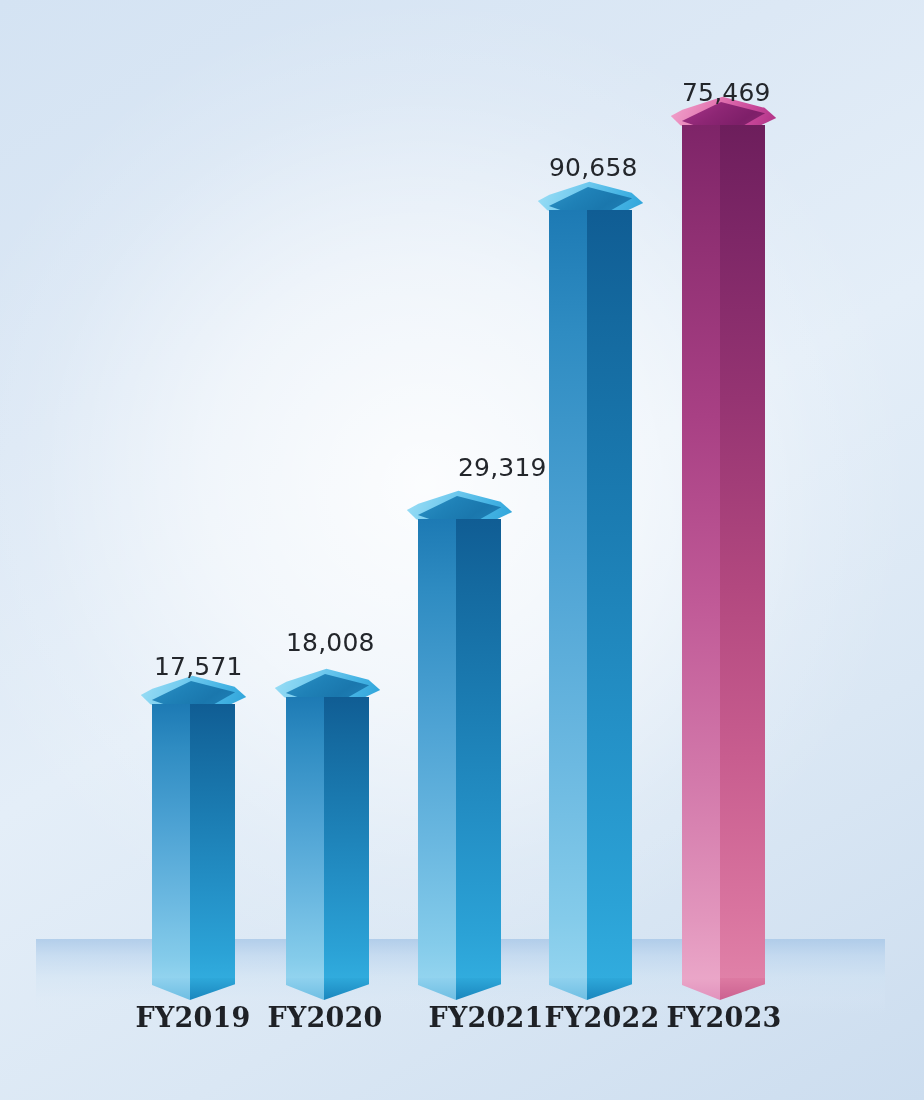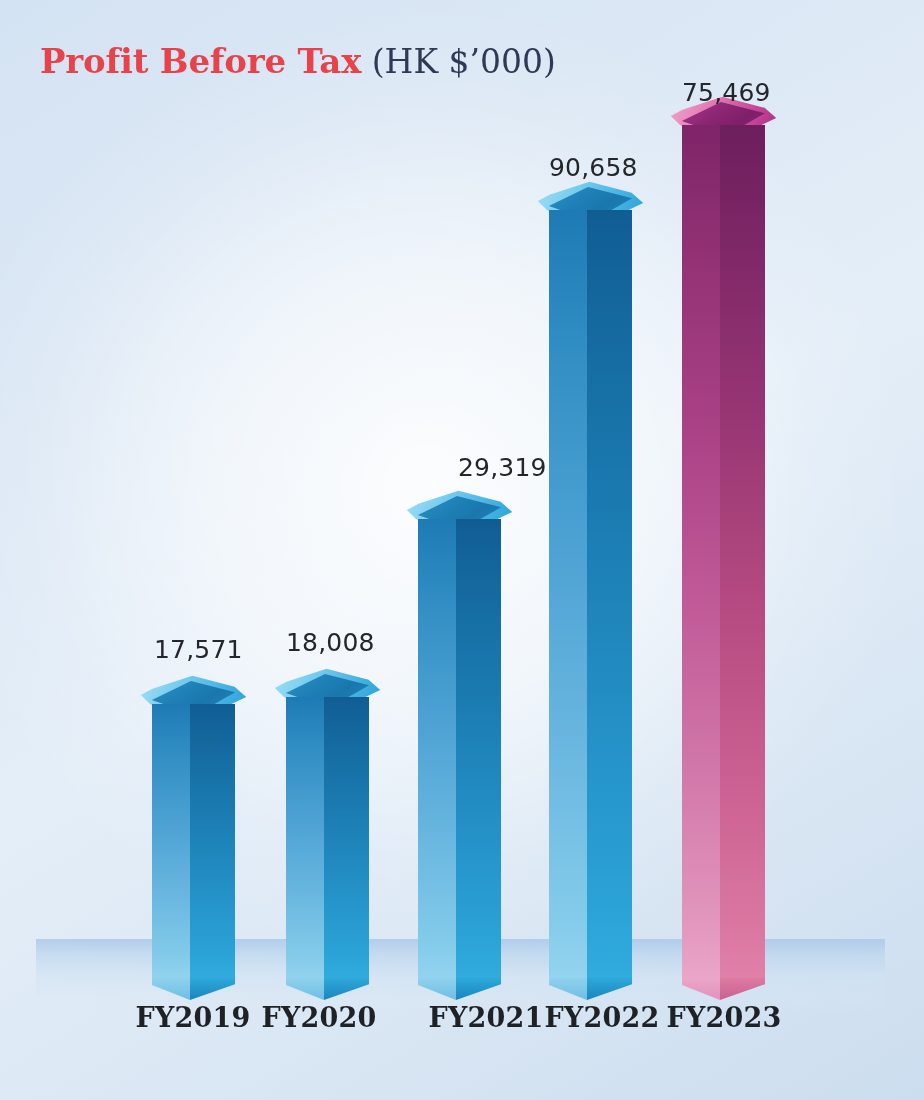--- a/index.html
+++ b/index.html
@@ -156,41 +156,38 @@
     letter-spacing: 0.2px;
     font-weight: bold;
   }
   .cat-label.is-highlight { font-weight: bold; }
 </style>
 </head>
 <body>
 
 <div id="chart-root">
 
-  <div id="chart-title">
-    <span class="t-main">Profit Before Tax</span><span class="t-sub">&nbsp;</span><span class="t-sub">(HK $’000)</span>
-  </div>
 
   <div id="ground-plane"></div>
 
   <div class="bar blue" style="left:152px; width:83px; height:276px; bottom:120px;">
     <div class="bar-cap">
       <div class="cap-rim"></div>
       <div class="cap-top"></div>
     </div>
     <div class="bar-faces" style="top:0; bottom:0;">
       <div class="face-left"></div>
       <div class="face-right"></div>
     </div>
     <div class="bar-bottom" style="bottom:-20px;">
       <div class="bb-l"></div>
       <div class="bb-r"></div>
     </div>
   </div>
-  <div class="value-label" style="left:154px; top:635px; width:80px; text-align:right;">17,571</div>
+  <div class="value-label" style="left:154px; top:652px; width:80px; text-align:right;">17,571</div>
 
   <div class="bar blue" style="left:286px; width:83px; height:283px; bottom:120px;">
     <div class="bar-cap">
       <div class="cap-rim"></div>
       <div class="cap-top"></div>
     </div>
     <div class="bar-faces" style="top:0; bottom:0;">
       <div class="face-left"></div>
       <div class="face-right"></div>
     </div>
@@ -243,18 +240,18 @@
       <div class="face-right"></div>
     </div>
     <div class="bar-bottom" style="bottom:-20px;">
       <div class="bb-l"></div>
       <div class="bb-r"></div>
     </div>
   </div>
   <div class="value-label" style="left:682px; top:78px; width:84px; text-align:center;">75,469</div>
 
   <div class="cat-label" style="left:133px; width:120px;">FY2019</div>
-  <div class="cat-label" style="left:259px; width:120px;">FY2020</div>
+  <div class="cat-label" style="left:265px; width:120px;">FY2020</div>
   <div class="cat-label" style="left:399px; width:120px;margin-left:27px;">FY2021</div>
   <div class="cat-label" style="left:530px; width:120px;margin-left:12px;">FY2022</div>
   <div class="cat-label is-highlight" style="left:664px; width:120px;">FY2023</div>
 
 </div>
 
 </body></html>

